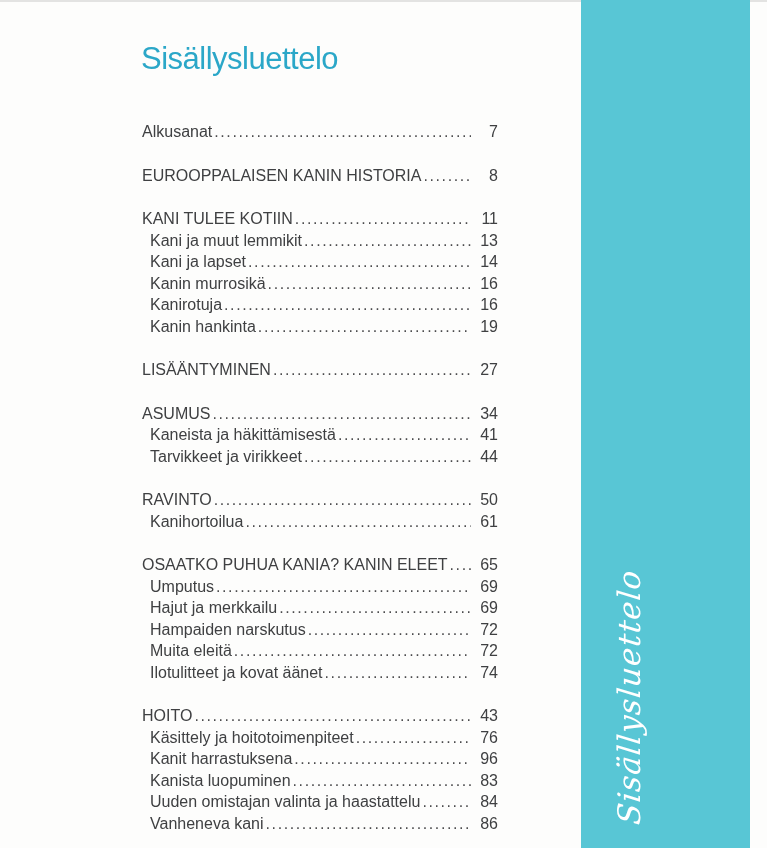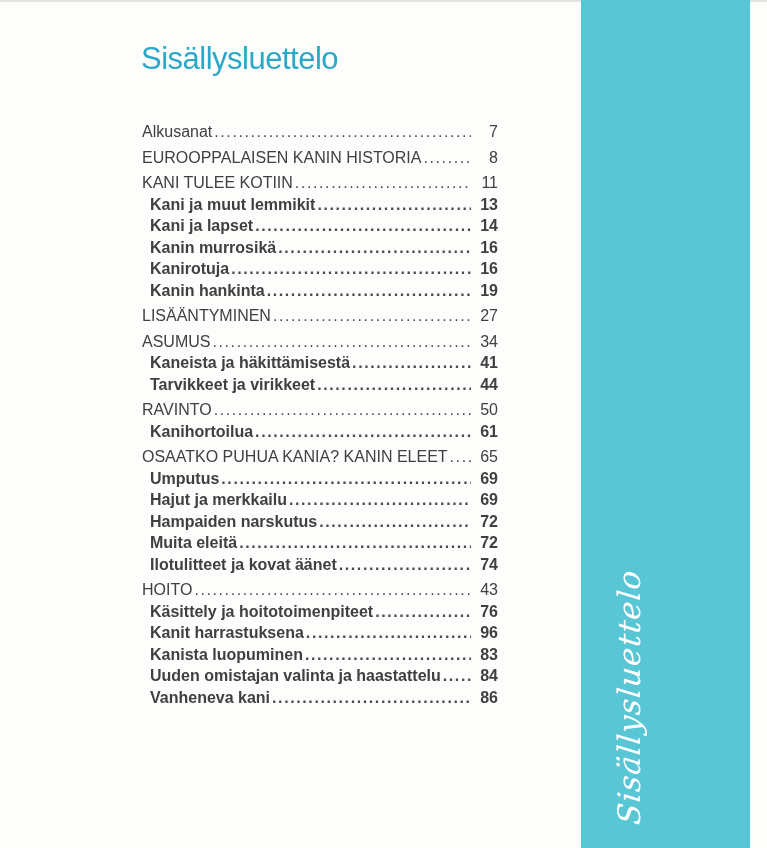--- a/index.html
+++ b/index.html
@@ -41,25 +41,24 @@
   }
   .toc-row {
     display: flex;
     align-items: baseline;
     height: 21.5px;
     line-height: 21.5px;
     white-space: nowrap;
     justify-content: space-between;
   }
   .toc-row.group-start {
-    margin-top: 4px;
+    margin-top: 22px;
   }
   .toc-row.sub {
     padding-left: 8px;
-    font-weight: bold;
   }
   .toc-label {
     flex: 0 0 auto;
   }
   .toc-dots {
     flex: 1 1 auto;
     overflow: hidden;
     margin: 0 3px 0 2px;
     color: var(--dot-color, #4B4B4D);
   }

